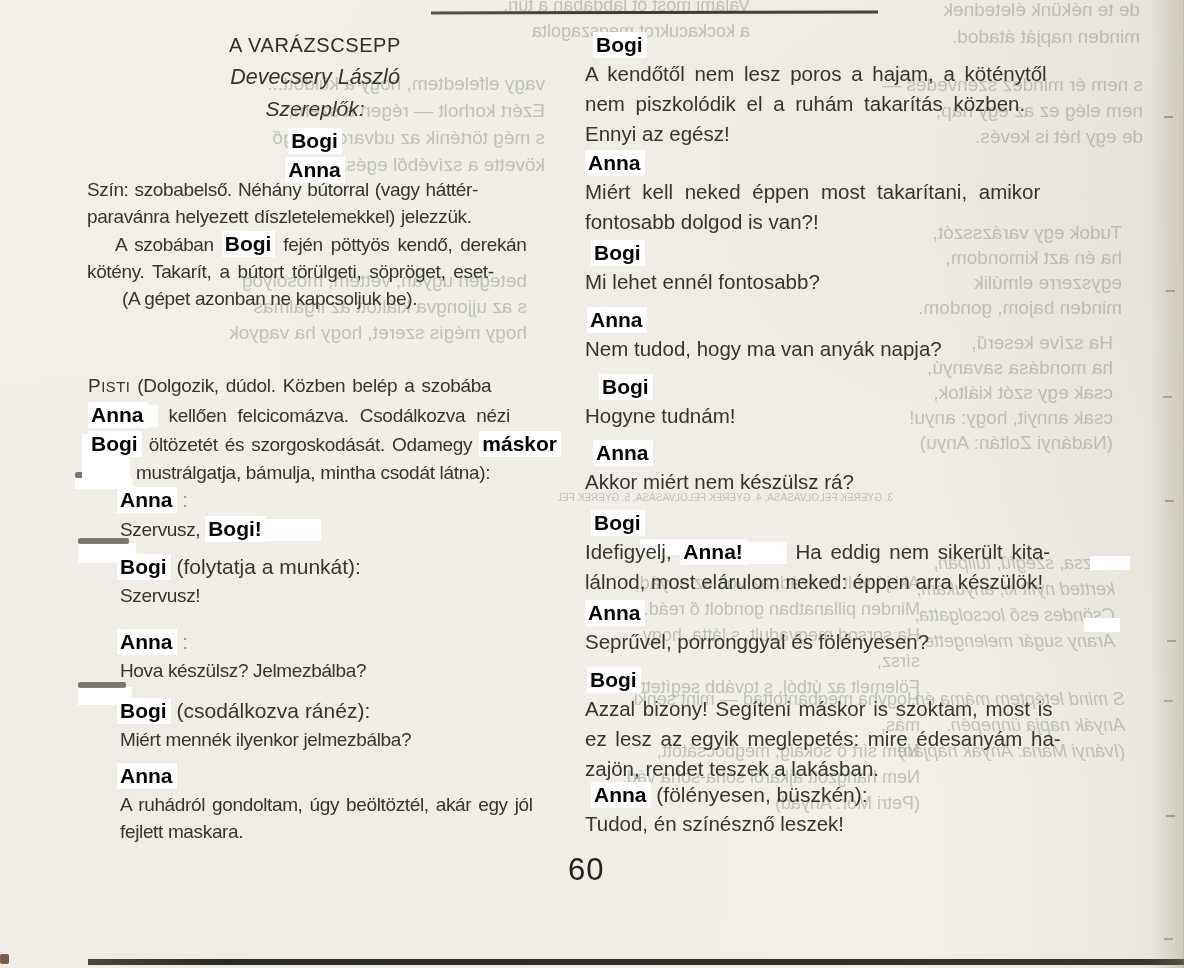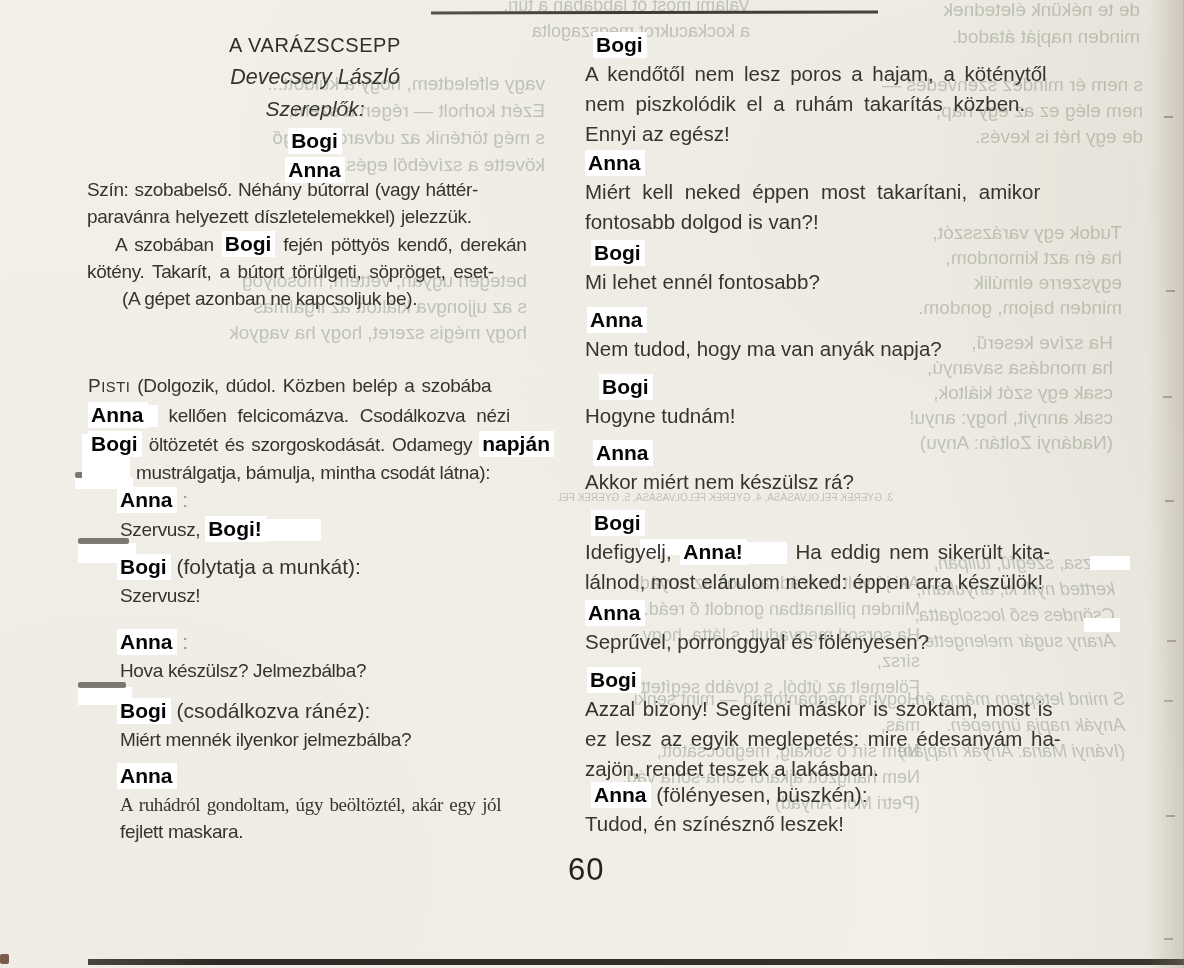--- a/index.html
+++ b/index.html
@@ -180,21 +180,21 @@
   <div class="abs lcol" id="stage-directions">
       <div class="line" style="word-spacing: 1px;"><span>Szín: szobabelső. Néhány bútorral (vagy háttér-</span></div>
       <div class="line" style="word-spacing: 1px;"><span>paravánra helyezett díszletelemekkel) jelezzük.</span></div>
       <div class="line" style="padding-left: 28px; word-spacing: 3px;"><span>A szobában </span><span class="pasted">Bogi</span><span> fején pöttyös kendő, derekán</span></div>
       <div class="line" style="word-spacing: 3px;"><span>kötény. Takarít, a bútort törülgeti, söpröget, eset-</span></div>
       <div class="line" style="padding-left: 35px;"><span>(A gépet azonban ne kapcsoljuk be).</span></div>
     </div>
   <div class="abs lcol" id="pisti-note">
       <div class="line" style="word-spacing: 2px;"><span class="sc"><span>P</span><span class="scr">ISTI</span></span><span class="it"> (Dolgozik, dúdol. Közben belép a szobába</span></div>
       <div class="line" style="word-spacing: 6px;"><span class="pasted">Anna</span><span class="padpatch" style="width: 10px;"></span><span class="it"> kellően felcicomázva. Csodálkozva nézi</span></div>
-      <div class="line" style="word-spacing: 2px;"><span class="pasted">Bogi</span><span class="it"> öltözetét és szorgoskodását. Odamegy </span><span class="pasted">napján</span></div>
+      <div class="line" style="word-spacing: 2px;"><span class="pasted">Bogi</span><span class="it"> öltözetét és szorgoskodását. Odamegy </span><span class="pasted">máskor</span></div>
       <div class="line" style="padding-left: 48px;"><span class="it">mustrálgatja, bámulja, mintha csodát látna):</span></div>
     </div>
 
   <div class="lcol" id="left-col">
       <div class="entry lent" style="top: 484px;">
         <div class="nameline"><span class="pasted">Anna</span><span class="ghost"> :</span></div>
         <div class="line"><span>Szervusz, </span><span class="pasted">Bogi!</span><span class="padpatch" style="width: 55px;"></span></div>
       </div>
       <div class="entry lent" style="top: 551px;">
         <div class="nameline"><span class="pasted">Bogi</span><span class="it"> (folytatja a munkát):</span></div>
@@ -203,21 +203,21 @@
       <div class="entry lent" style="top: 626px;">
         <div class="nameline"><span class="pasted">Anna</span><span class="ghost"> :</span></div>
         <div class="line"><span>Hova készülsz? Jelmezbálba?</span></div>
       </div>
       <div class="entry lent" style="top: 695px;">
         <div class="nameline"><span class="pasted">Bogi</span><span class="it"> (csodálkozva ránéz):</span></div>
         <div class="line"><span>Miért mennék ilyenkor jelmezbálba?</span></div>
       </div>
       <div class="entry lent" style="top: 760px;">
         <div class="nameline"><span class="pasted">Anna</span></div>
-        <div class="line" style="word-spacing: 2px; font-family: Liberation Serif, serif;"><span>A ruhádról gondoltam, úgy beöltöztél, akár egy jól</span></div>
+        <div class="line" style="word-spacing: 2px;"><span>A ruhádról gondoltam, úgy beöltöztél, akár egy jól</span></div>
         <div class="line"><span>fejlett  maskara.</span></div>
       </div>
     </div>
   <div class="rcol" id="right-col">
       <div class="entry rent" style="top: 30px;">
         <div class="nameline" style="padding-left: 8px;"><span class="pasted">Bogi</span></div>
         <div class="line" style="word-spacing: 4px;"><span>A kendőtől nem lesz poros a hajam, a köténytől</span></div>
         <div class="line" style="word-spacing: 5px;"><span>nem piszkolódik el a ruhám takarítás közben.</span></div>
         <div class="line"><span>Ennyi az egész!</span></div>
       </div>

